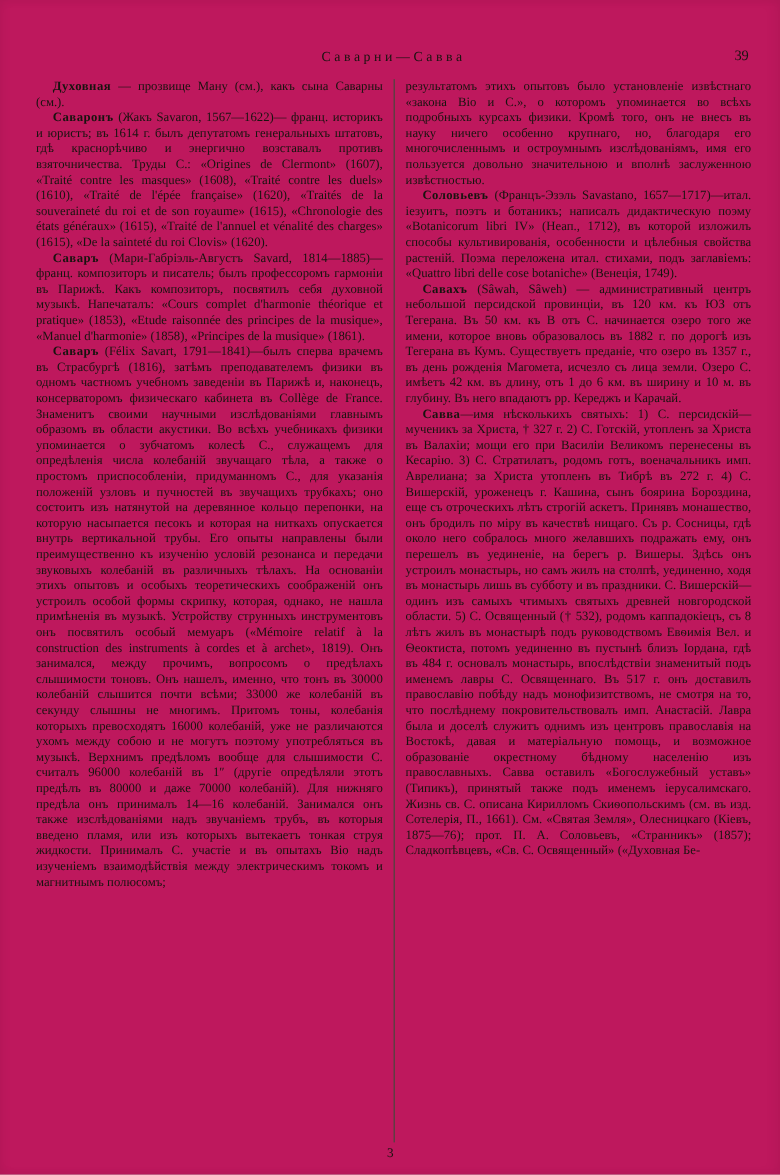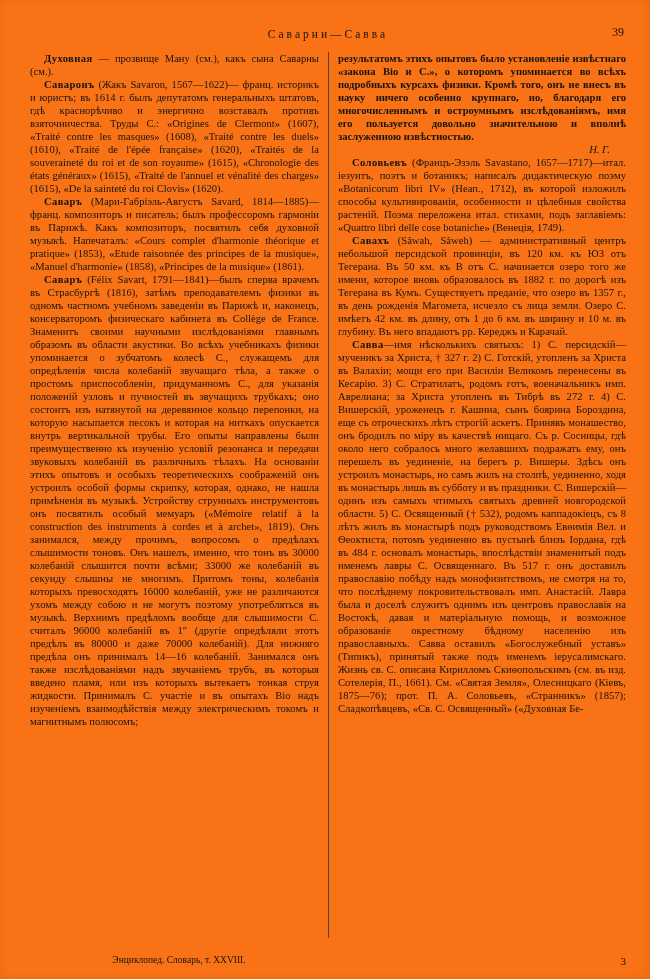--- a/index.html
+++ b/index.html
@@ -1,42 +1,42 @@
 <!DOCTYPE html>
 <html><head>
 <meta charset="utf-8">
 <style>
   html, body { margin:0; padding:0; background:#d8d5cc; }
   .page {
     position:relative;
     width:650px; height:979px;
     margin:0 auto;
     box-sizing:border-box;
-    background:#f97316;
+    background:#be185d;
     color:#17140f;
     font-family:"Liberation Serif","DejaVu Serif",serif;
-    padding:24px 24px 0 30px;
+    padding:38px 24px 0 30px;
     overflow:hidden;
     box-shadow: inset -4px 0 10px rgba(0,0,0,0.05), inset 3px 0 8px rgba(0,0,0,0.04);
   }
   .header { position:relative; text-align:center; height:20px; margin-bottom:8px; }
   .header-title { display:inline-block; font-size:11.5px; letter-spacing:3px; }
   .page-number { position:absolute; right:2px; top:1px; font-size:12px; }
   .columns { display:flex; align-items:stretch; min-height:886px; }
   .col {
     width:50%;
     box-sizing:border-box;
     font-size:10.6px;
     line-height:13px;
     text-align:justify;
   }
   .col-left  { padding-right:9px; }
   .col-right { padding-left:9px; border-left:1px solid #4a463e; }
   p.entry { margin:0; text-indent:14px; }
-  p.cont  { text-indent:0;font-weight:bold; }
+  p.cont  { text-indent:0; }
   b.lead  { font-weight:bold; letter-spacing:0.4px; }
   .signature { text-align:right; font-style:italic; padding-right:16px; font-size:10.6px; line-height:13px; }
   .footer {
     position:absolute; left:30px; right:24px; bottom:12px;
     display:flex; font-size:9.5px;
   }
   .footer-left  { width:50%; text-align:center; }
   .footer-right { width:50%; text-align:right; font-size:11px; }
 </style>
 </head>
@@ -53,26 +53,24 @@
 
     <div class="col col-left">
       <p class="entry"><b class="lead">Духовная</b><span> — прозвище Ману (см.), какъ сына Саварны (см.).</span></p>
       <p class="entry"><b class="lead">Саваронъ</b><span> (Жакъ Savaron, 1567—1622)— франц. историкъ и юристъ; въ 1614 г. былъ депутатомъ генеральныхъ штатовъ, гдѣ краснорѣчиво и энергично возставалъ противъ взяточничества. Труды С.: «Origines de Clermont» (1607), «Traité contre les masques» (1608), «Traité contre les duels» (1610), «Traité de l'épée française» (1620), «Traités de la souveraineté du roi et de son royaume» (1615), «Chronologie des états généraux» (1615), «Traité de l'annuel et vénalité des charges» (1615), «De la sainteté du roi Clovis» (1620).</span></p>
       <p class="entry"><b class="lead">Саваръ</b><span> (Мари-Габріэль-Августъ Savard, 1814—1885)—франц. композиторъ и писатель; былъ профессоромъ гармоніи въ Парижѣ. Какъ композиторъ, посвятилъ себя духовной музыкѣ. Напечаталъ: «Cours complet d'harmonie théorique et pratique» (1853), «Etude raisonnée des principes de la musique», «Manuel d'harmonie» (1858), «Principes de la musique» (1861).</span></p>
       <p class="entry"><b class="lead">Саваръ</b><span> (Félix Savart, 1791—1841)—былъ сперва врачемъ въ Страсбургѣ (1816), затѣмъ преподавателемъ физики въ одномъ частномъ учебномъ заведеніи въ Парижѣ и, наконецъ, консерваторомъ физическаго кабинета въ Collège de France. Знаменитъ своими научными изслѣдованіями главнымъ образомъ въ области акустики. Во всѣхъ учебникахъ физики упоминается о зубчатомъ колесѣ С., служащемъ для опредѣленія числа колебаній звучащаго тѣла, а также о простомъ приспособленіи, придуманномъ С., для указанія положеній узловъ и пучностей въ звучащихъ трубкахъ; оно состоитъ изъ натянутой на деревянное кольцо перепонки, на которую насыпается песокъ и которая на ниткахъ опускается внутрь вертикальной трубы. Его опыты направлены были преимущественно къ изученію условій резонанса и передачи звуковыхъ колебаній въ различныхъ тѣлахъ. На основаніи этихъ опытовъ и особыхъ теоретическихъ соображеній онъ устроилъ особой формы скрипку, которая, однако, не нашла примѣненія въ музыкѣ. Устройству струнныхъ инструментовъ онъ посвятилъ особый мемуаръ («Mémoire relatif à la construction des instruments à cordes et à archet», 1819). Онъ занимался, между прочимъ, вопросомъ о предѣлахъ слышимости тоновъ. Онъ нашелъ, именно, что тонъ въ 30000 колебаній слышится почти всѣми; 33000 же колебаній въ секунду слышны не многимъ. Притомъ тоны, колебанія которыхъ превосходятъ 16000 колебаній, уже не различаются ухомъ между собою и не могутъ поэтому употребляться въ музыкѣ. Верхнимъ предѣломъ вообще для слышимости С. считалъ 96000 колебаній въ 1″ (другіе опредѣляли этотъ предѣлъ въ 80000 и даже 70000 колебаній). Для нижняго предѣла онъ принималъ 14—16 колебаній. Занимался онъ также изслѣдованіями надъ звучаніемъ трубъ, въ которыя введено пламя, или изъ которыхъ вытекаетъ тонкая струя жидкости. Принималъ С. участіе и въ опытахъ Bio надъ изученіемъ взаимодѣйствія между электрическимъ токомъ и магнитнымъ полюсомъ;</span></p>
     </div>
 
     <div class="col col-right">
       <p class="entry cont"><span>результатомъ этихъ опытовъ было установленіе извѣстнаго «закона Bio и С.», о которомъ упоминается во всѣхъ подробныхъ курсахъ физики. Кромѣ того, онъ не внесъ въ науку ничего особенно крупнаго, но, благодаря его многочисленнымъ и остроумнымъ изслѣдованіямъ, имя его пользуется довольно значительною и вполнѣ заслуженною извѣстностью.</span></p>
-      <div class="signature">Н. Г.</div>
       <p class="entry"><b class="lead">Соловьевъ</b><span> (Францъ-Эзэль Savastano, 1657—1717)—итал. іезуитъ, поэтъ и ботаникъ; написалъ дидактическую поэму «Botanicorum libri IV» (Неап., 1712), въ которой изложилъ способы культивированія, особенности и цѣлебныя свойства растеній. Поэма переложена итал. стихами, подъ заглавіемъ: «Quattro libri delle cose botaniche» (Венеція, 1749).</span></p>
       <p class="entry"><b class="lead">Савахъ</b><span> (Sâwah, Sâweh) — административный центръ небольшой персидской провинціи, въ 120 км. къ ЮЗ отъ Тегерана. Въ 50 км. къ В отъ С. начинается озеро того же имени, которое вновь образовалось въ 1882 г. по дорогѣ изъ Тегерана въ Кумъ. Существуетъ преданіе, что озеро въ 1357 г., въ день рожденія Магомета, исчезло съ лица земли. Озеро С. имѣетъ 42 км. въ длину, отъ 1 до 6 км. въ ширину и 10 м. въ глубину. Въ него впадаютъ рр. Кереджъ и Карачай.</span></p>
       <p class="entry"><b class="lead">Савва</b><span>—имя нѣсколькихъ святыхъ: 1) С. персидскій—мученикъ за Христа, † 327 г. 2) С. Готскій, утопленъ за Христа въ Валахіи; мощи его при Василіи Великомъ перенесены въ Кесарію. 3) С. Стратилатъ, родомъ готъ, военачальникъ имп. Аврелиана; за Христа утопленъ въ Тибрѣ въ 272 г. 4) С. Вишерскій, уроженецъ г. Кашина, сынъ боярина Бороздина, еще съ отроческихъ лѣтъ строгій аскетъ. Принявъ монашество, онъ бродилъ по міру въ качествѣ нищаго. Съ р. Сосницы, гдѣ около него собралось много желавшихъ подражать ему, онъ перешелъ въ уединеніе, на берегъ р. Вишеры. Здѣсь онъ устроилъ монастырь, но самъ жилъ на столпѣ, уединенно, ходя въ монастырь лишь въ субботу и въ праздники. С. Вишерскій—одинъ изъ самыхъ чтимыхъ святыхъ древней новгородской области. 5) С. Освященный († 532), родомъ каппадокіецъ, съ 8 лѣтъ жилъ въ монастырѣ подъ руководствомъ Евѳимія Вел. и Ѳеоктиста, потомъ уединенно въ пустынѣ близъ Іордана, гдѣ въ 484 г. основалъ монастырь, впослѣдствіи знаменитый подъ именемъ лавры С. Освященнаго. Въ 517 г. онъ доставилъ православію побѣду надъ монофизитствомъ, не смотря на то, что послѣднему покровительствовалъ имп. Анастасій. Лавра была и доселѣ служитъ однимъ изъ центровъ православія на Востокѣ, давая и матеріальную помощь, и возможное образованіе окрестному бѣдному населенію изъ православныхъ. Савва оставилъ «Богослужебный уставъ» (Типикъ), принятый также подъ именемъ іерусалимскаго. Жизнь св. С. описана Кирилломъ Скиѳопольскимъ (см. въ изд. Сотелерія, П., 1661). См. «Святая Земля», Олесницкаго (Кіевъ, 1875—76); прот. П. А. Соловьевъ, «Странникъ» (1857); Сладкопѣвцевъ, «Св. С. Освященный» («Духовная Бе-</span></p>
     </div>
 
   </div>
 
   <div class="footer">
-    <div class="footer-left">Энциклопед. Словарь, т. XXVIII.</div>
     <div class="footer-right">3</div>
   </div>
 
 </div>
 
 </body></html>

